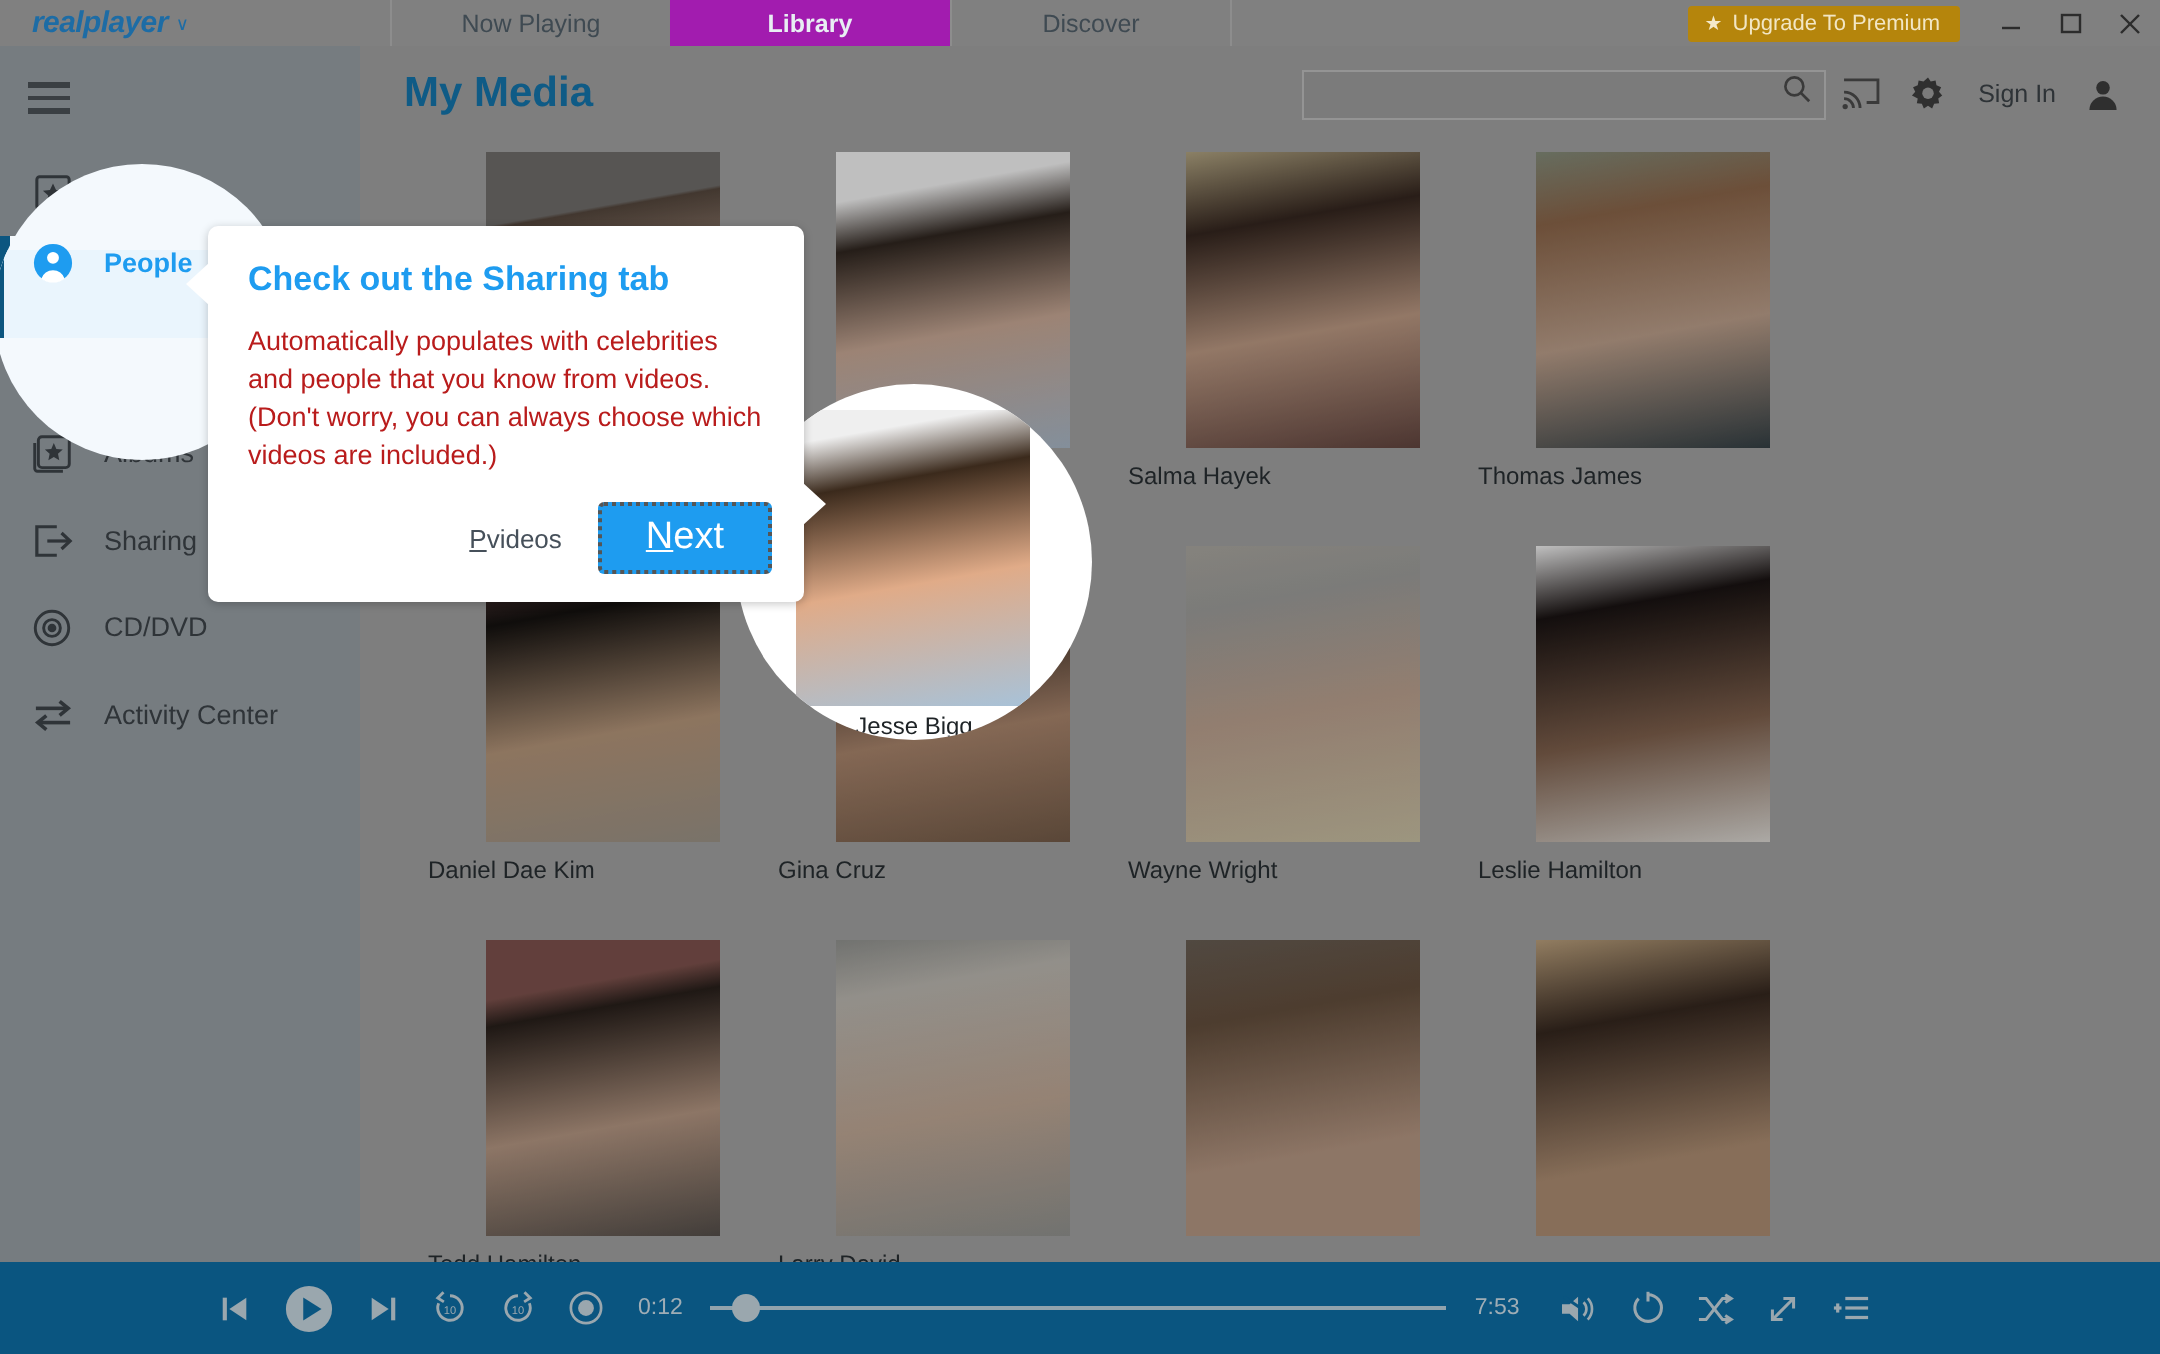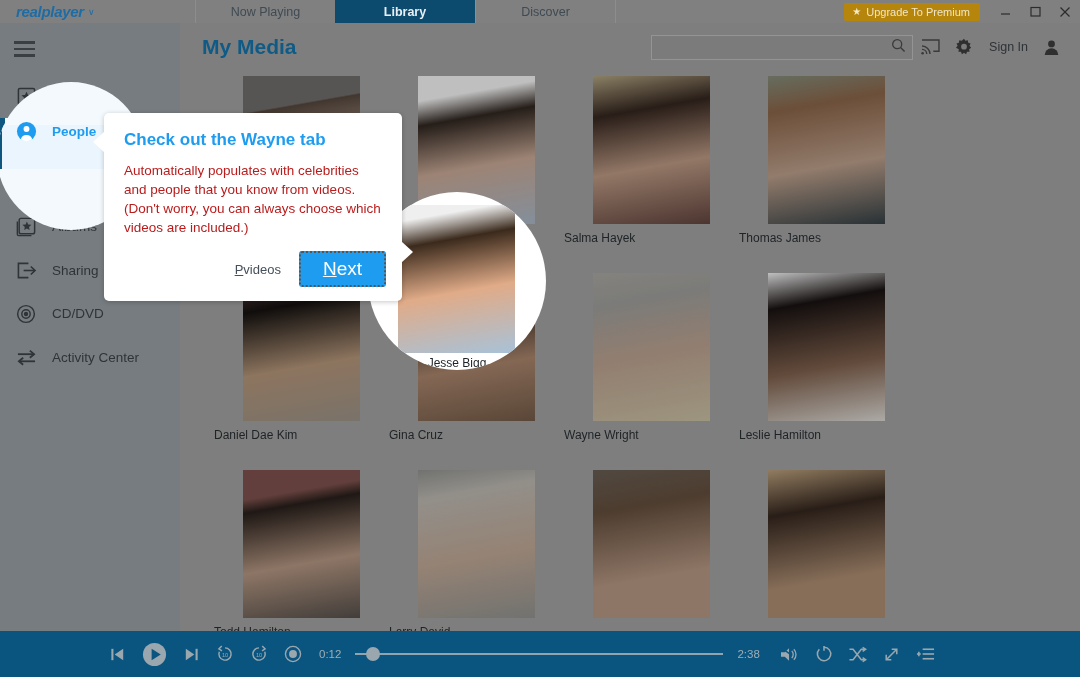--- a/index.html
+++ b/index.html
@@ -21,21 +21,21 @@
   }
   .logo-text {
     font-size: 15px; font-weight: bold; color: #1d6ca5; letter-spacing: -0.3px;
     font-style: italic; font-family: "Liberation Sans", sans-serif;
   }
   .logo-caret { color: #1d6ca5; font-size: 9px; }
   .tbtab {
     width: 140px; display: flex; align-items: center; justify-content: center;
     font-size: 12.5px; color: #3f4a52; border-left: 1px solid #8d8d8d;
   }
-  .tbtab.active { background: #0c4a6e; color: #e8eef3; font-weight: bold; border-left: none; }
+  .tbtab.active { background: #a21caf; color: #e8eef3; font-weight: bold; border-left: none; }
   .tbspacer { flex: 1; border-left: 1px solid #8d8d8d; }
   .upgrade-btn {
     align-self: center; margin-right: 10px; background: #b5850c; color: #f2e6c4;
     font-size: 11px; padding: 3px 10px 3px 8px; border-radius: 2px;
     display: flex; align-items: center; gap: 5px; white-space: nowrap;
   }
   .upgrade-star { font-size: 10px; color: #f5e9c8; }
   .wctrl {
     width: 30px; display: flex; align-items: center; justify-content: center;
     color: #2c2c2c; font-size: 13px;
@@ -411,21 +411,21 @@
           <circle cx="11" cy="8.3" r="3.1" fill="#fff"></circle>
           <path d="M4.9 19.2a6.4 6.4 0 0 1 12.2 0 10 10 0 0 1-12.2 0z" fill="#fff"></path>
         </svg>
     </span>
     <span>People</span>
   </div>
 
   <div class="tooltip">
     <div class="tip-arrow"></div>
     <div class="tip-arrow-r"></div>
-    <div class="tip-title">Check out the Wayne tab</div>
+    <div class="tip-title">Check out the Sharing tab</div>
     <div class="tip-body">Automatically populates with celebrities and people that you know from videos. (Don't worry, you can always choose which videos are included.)</div>
     <div class="tip-actions">
       <button class="btn-prev">
         <u>P</u><span>videos</span>
       </button>
       <button class="btn-next">
         <u>N</u><span>ext</span>
       </button>
     </div>
   </div>
@@ -467,21 +467,21 @@
       <svg width="18" height="18" viewBox="0 0 20 20">
           <circle cx="10" cy="10" r="8.4" fill="none" stroke="#9aa7ae" stroke-width="1.5"></circle>
           <circle cx="10" cy="10" r="4.4" fill="#9aa7ae"></circle>
         </svg>
     </div>
     <div class="ptime">0:12</div>
     <div class="progress">
       <div class="track"></div>
       <div class="thumb"></div>
     </div>
-    <div class="ptime">2:38</div>
+    <div class="ptime">7:53</div>
     <div class="pright">
       <div class="pic">
         <svg width="19" height="17" viewBox="0 0 20 18">
             <polygon points="1,6.5 5,6.5 9.5,2.5 9.5,15.5 5,11.5 1,11.5" fill="#9aa7ae"></polygon>
             <path d="M12.4 5.4a5 5 0 0 1 0 7.2M14.6 3.4a8 8 0 0 1 0 11.2" fill="none" stroke="#9aa7ae" stroke-width="1.4"></path>
             <line x1="2" y1="2.5" x2="10" y2="8" stroke="#0a5580" stroke-width="1.6"></line>
           </svg>
       </div>
       <div class="pic">
         <svg width="18" height="18" viewBox="0 0 20 20">

